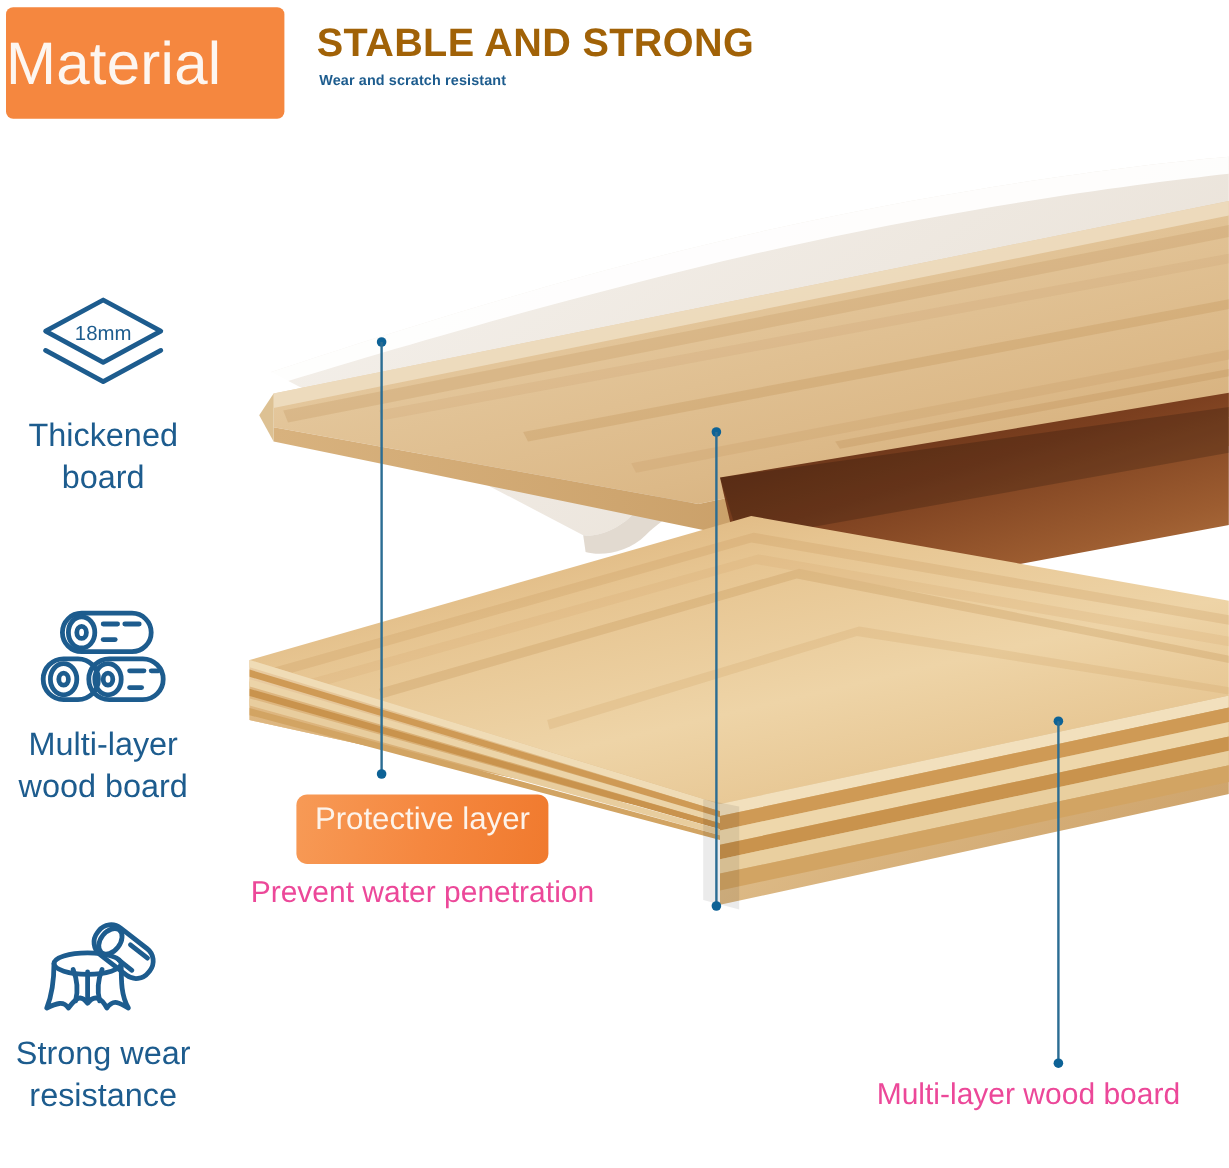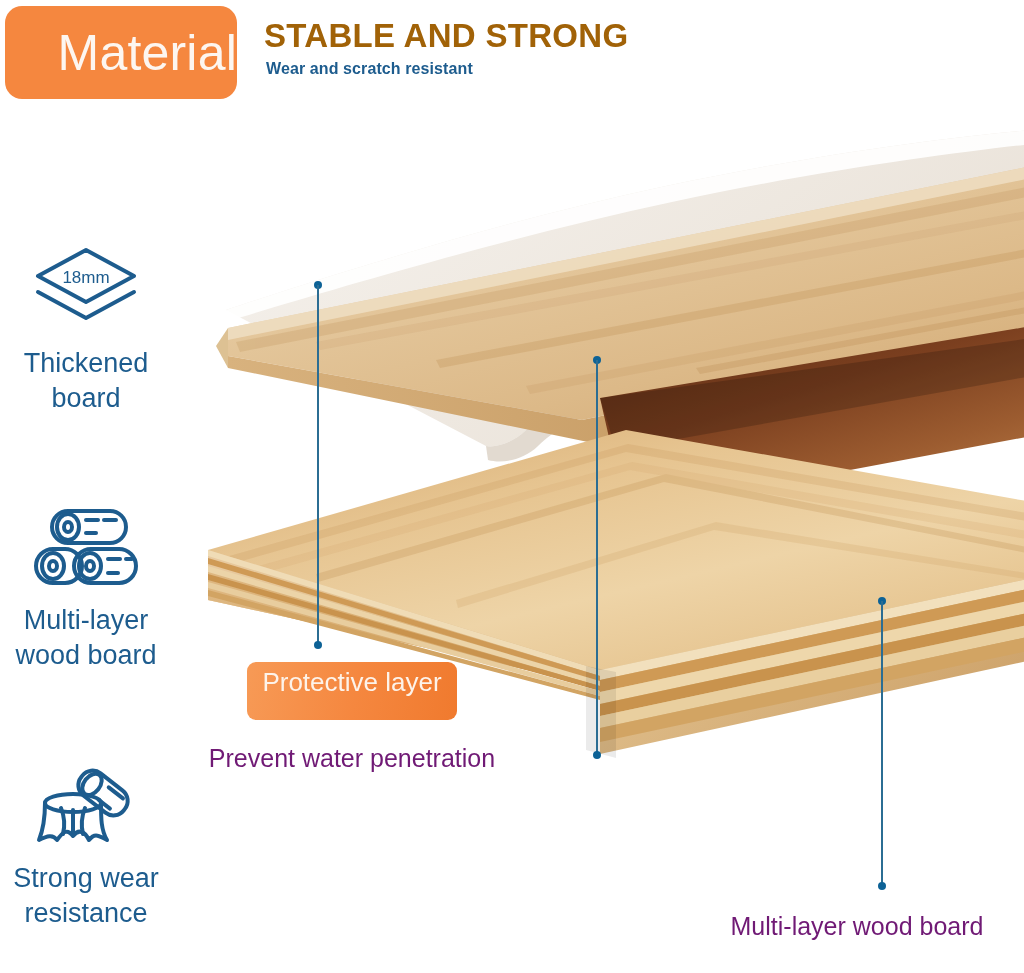--- a/index.html
+++ b/index.html
@@ -7,33 +7,33 @@
   body{
     width:1024px;height:973px;position:relative;overflow:hidden;
     font-family:"Liberation Sans","DejaVu Sans",sans-serif;
     -webkit-font-smoothing:antialiased;
   }
   .stage{position:absolute;inset:0;width:1024px;height:973px;background:#fff;}
 
   
   #header-badge{
     position:absolute;left:5px;top:6px;width:232px;height:93px;
-    border-radius:17px;background:#f5873f;
-    display:flex;align-items:center;justify-content:flex-end;
+    border-radius:6px;background:#f5873f;
+    display:flex;align-items:center;justify-content:flex-start;
   }
   #header-badge .txt{
     color:#fdf6f0;font-size:50px;font-weight:400;letter-spacing:.2px;line-height:1;
   }
   #header-title{
     position:absolute;left:264px;top:19px;
     color:#a16207;font-size:33px;font-weight:bold;letter-spacing:.3px;line-height:1.05;
   }
   #header-sub{
     position:absolute;left:266px;top:60px;
-    color:#1d5c8e;font-size:16px;font-weight:bold;letter-spacing:.1px;
+    color:#1d5c8e;font-size:12px;font-weight:bold;letter-spacing:.1px;
   }
 
   
   .feature{position:absolute;width:200px;text-align:center;}
   .feature .ficon{height:105px;display:flex;align-items:center;justify-content:center;}
   .feature .flabel{
     color:#1d5c8e;font-size:27px;line-height:1.28;font-weight:400;white-space:pre-line;
     margin-top:4px;
   }
   #feature-0{left:-14px;top:237px;}
@@ -57,21 +57,21 @@
   .leader .dot.bot{bottom:0;}
 
   
   .callout{position:absolute;text-align:center;}
   .callout .badge{
     display:inline-block;padding:6px 15px 24px;border-radius:9px;
     background:linear-gradient(100deg,#f79a56 0%,#f5873f 52%,#f07a2e 100%);
     color:#fdf3ea;font-size:26px;line-height:1.08;white-space:nowrap;
   }
   .callout .caption{
-    color:#701a75;font-size:25px;line-height:1.22;margin-top:23px;white-space:pre-line;
+    color:#ec4899;font-size:25px;line-height:1.22;margin-top:9px;white-space:pre-line;
     font-weight:400;
   }
   #callout-protective{left:187px;top:662px;width:330px;}
   #callout-decorative{left:404px;top:755px;width:400px;}
   #callout-base{left:692px;top:888px;width:330px;}
 </style>
 </head>
 <body>
 
 <div class="stage">

